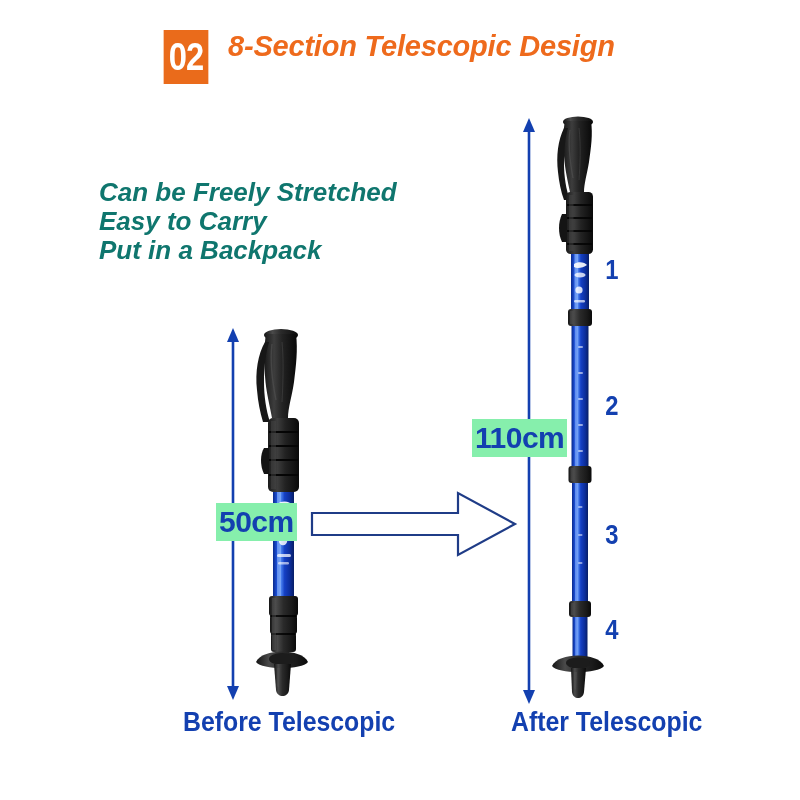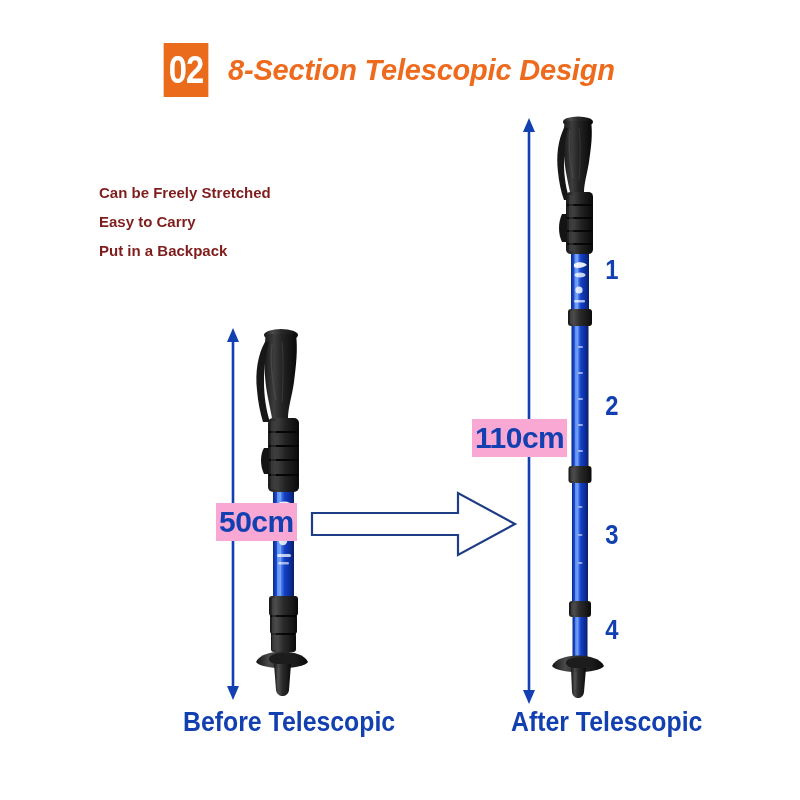--- a/index.html
+++ b/index.html
@@ -21,22 +21,21 @@
     width: 800px;
     height: 800px;
   }
 
   
   .header {
     position: absolute;
     left: 160px;
     top: 30px;
     display: flex;
-    align-items: center;
-    margin-top: 13px;
+    align-items: flex-start;
   }
   .badge {
     width: 52px;
     height: 54px;
     background: #EA6B1B;
     color: #ffffff;
     display: flex;
     align-items: center;
     justify-content: center;
     font-family: "Liberation Sans Narrow", "Liberation Sans", sans-serif;
@@ -54,38 +53,39 @@
     font-size: 29px;
     white-space: nowrap;
     letter-spacing: -0.2px;
   }
 
   
   .copy {
     position: absolute;
     left: 99px;
     top: 178px;
-    color: #7f1d1d;
-    font-weight: bold;
-    font-size: 15px;
+    color: #0f766e;
+    font-style: italic;
+    font-weight: bold;
+    font-size: 26px;
     line-height: 29px;
     white-space: nowrap;
   }
 
   
   .dim {
     position: absolute;
   }
   .dim-label {
     position: absolute;
     color: #1340B0;
     font-family: "Liberation Sans Narrow", "Liberation Sans", sans-serif;
     font-weight: bold;
     white-space: nowrap;
-    background: #f9a8d4;
+    background: #86efac;
     padding: 2px 3px;
     letter-spacing: -0.5px;
   }
   .label-50 {
     left: 168px;
     top: 503px;
     font-size: 30px;
     margin-left: 48px;
   }
   .label-110 {

